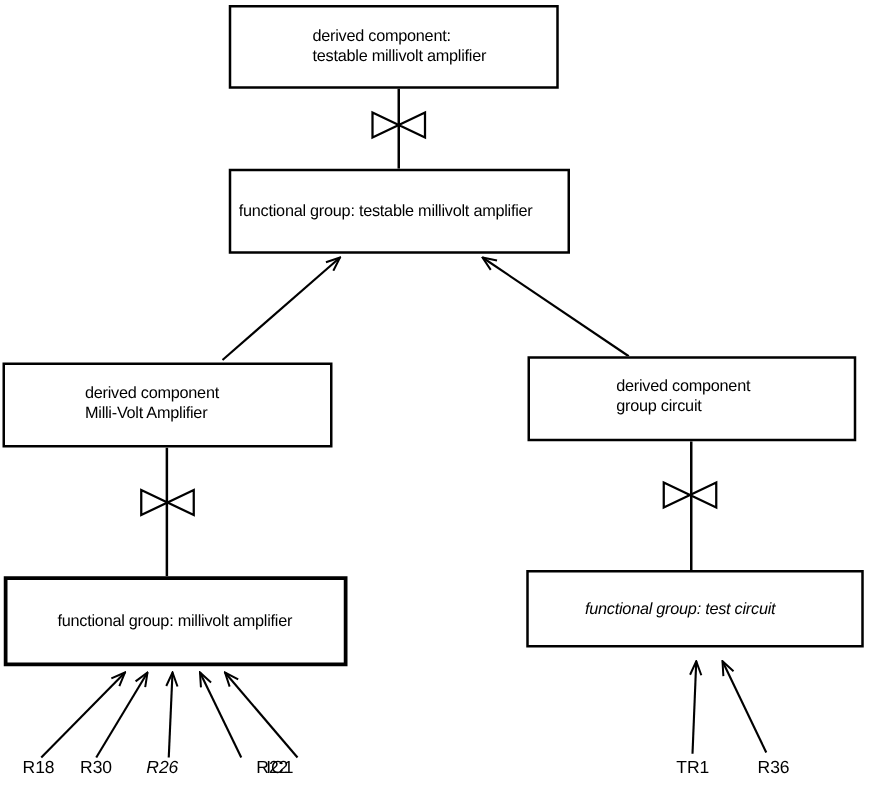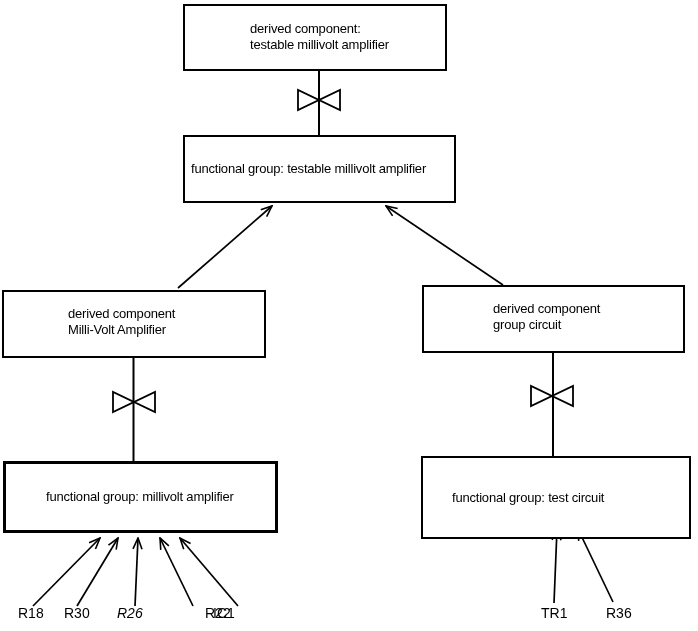--- a/index.html
+++ b/index.html
@@ -22,21 +22,21 @@
     letter-spacing:-0.2px;
     line-height:16px;
     white-space:nowrap;
   }
   .vcenter { display:flex; align-items:center; }
   .box.top-derived      { left:183px; top:4px;   width:264px; height:67px; padding:15px 0 0 65px; }
   .box.top-functional   { left:183px; top:135px; width:273px; height:68px; padding-left:6px; }
   .box.left-derived     { left:2px;   top:290px; width:264px; height:68px; padding:14px 0 0 64px; }
   .box.left-functional  { left:3px;   top:461px; width:275px; height:72px; border-width:3px; padding-left:40px; }
   .box.right-derived    { left:422px; top:285px; width:263px; height:68px; padding:14px 0 0 69px; }
-  .box.right-functional { left:421px; top:456px; width:270px; height:83px; padding-left:29px; }
+  .box.right-functional { left:421px; top:456px; width:270px; height:62px; padding-left:45px;font-style:italic; }
   .ref-label {
     position:absolute;
     top:605px;
     font-size:14px;
     letter-spacing:0;
     white-space:nowrap;
   }
   .ref-r18 { left:18px;text-align:center; }
   .ref-r30 { left:64px; }
   .ref-r26 { left:117px;font-style:italic; }

